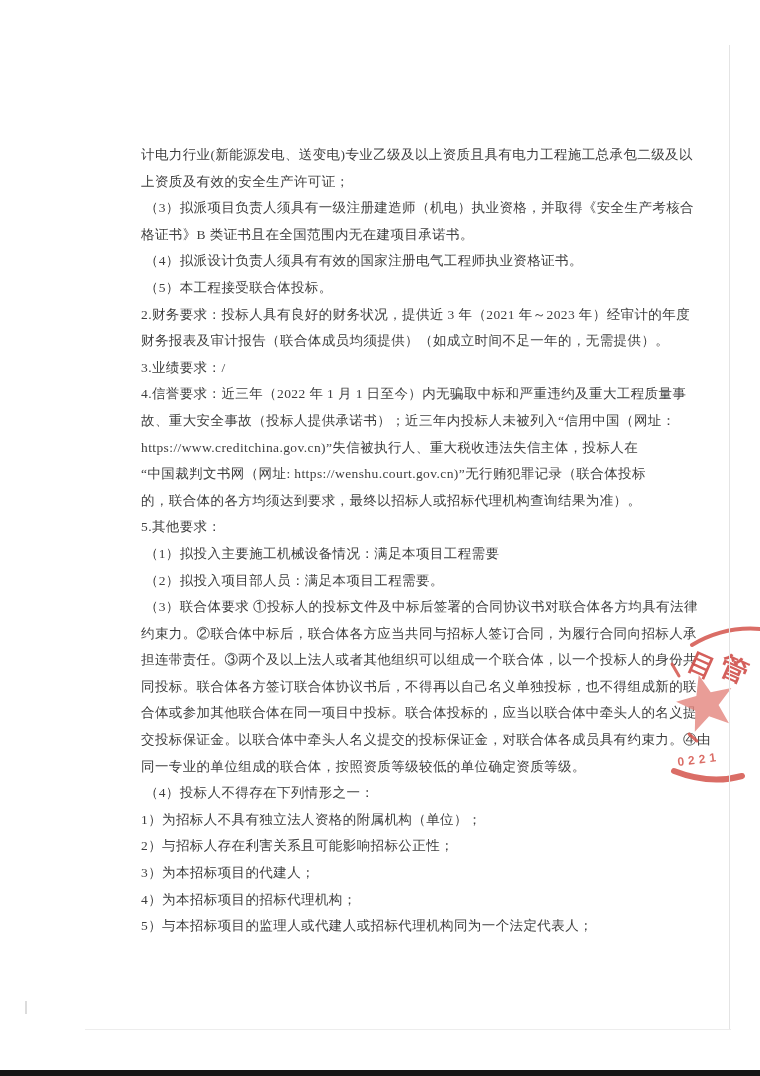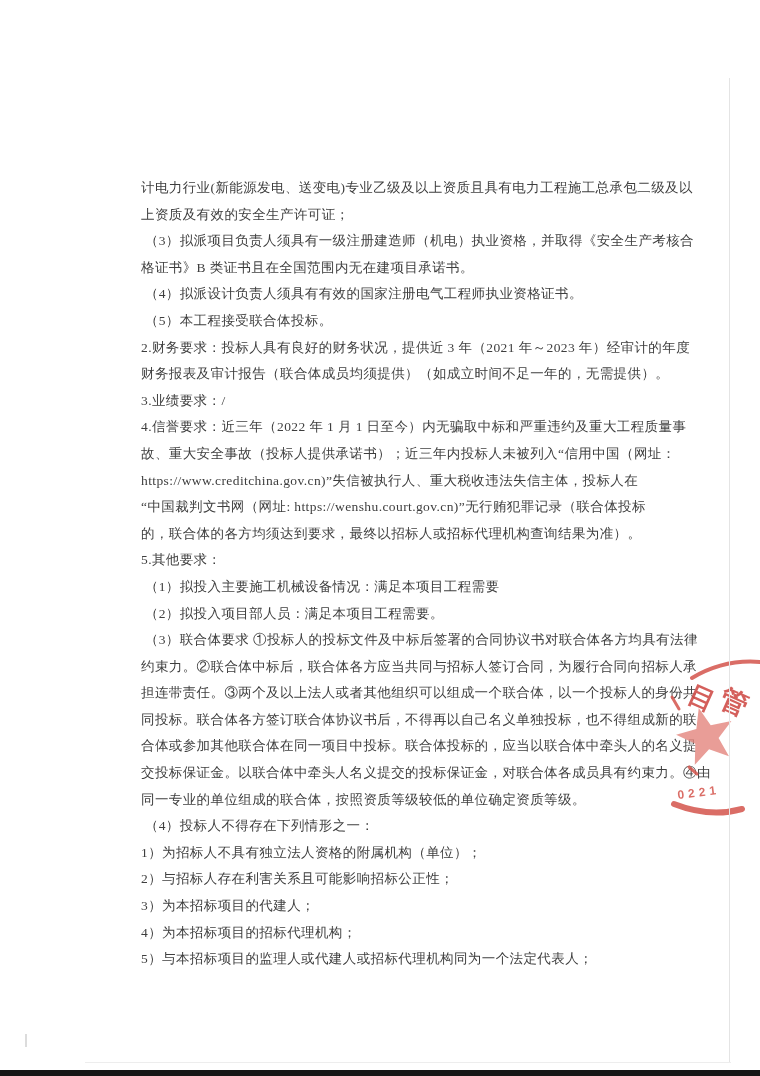--- a/index.html
+++ b/index.html
@@ -10,21 +10,20 @@
     width: 760px;
     height: 1076px;
     position: relative;
     overflow: hidden;
     background: #ffffff;
     font-family: "Liberation Serif", serif;
   }
   .scan {
     position: absolute;
     inset: 0;
-    margin-top: 33px;
   }
   
   .edge { position: absolute; background: #e4e4e4; }
   .edge-v { left: 729px; top: 45px; width: 1px; height: 985px; }
   .edge-h { left: 85px; top: 1029px; width: 646px; height: 1px; background: #ededed; }
   .edge-tick { left: 25px; top: 1001px; width: 2px; height: 13px; background: #dcdcdc; }
   .bottom-bar {
     position: absolute;
     left: 0; bottom: 0;
     width: 760px; height: 6px;

